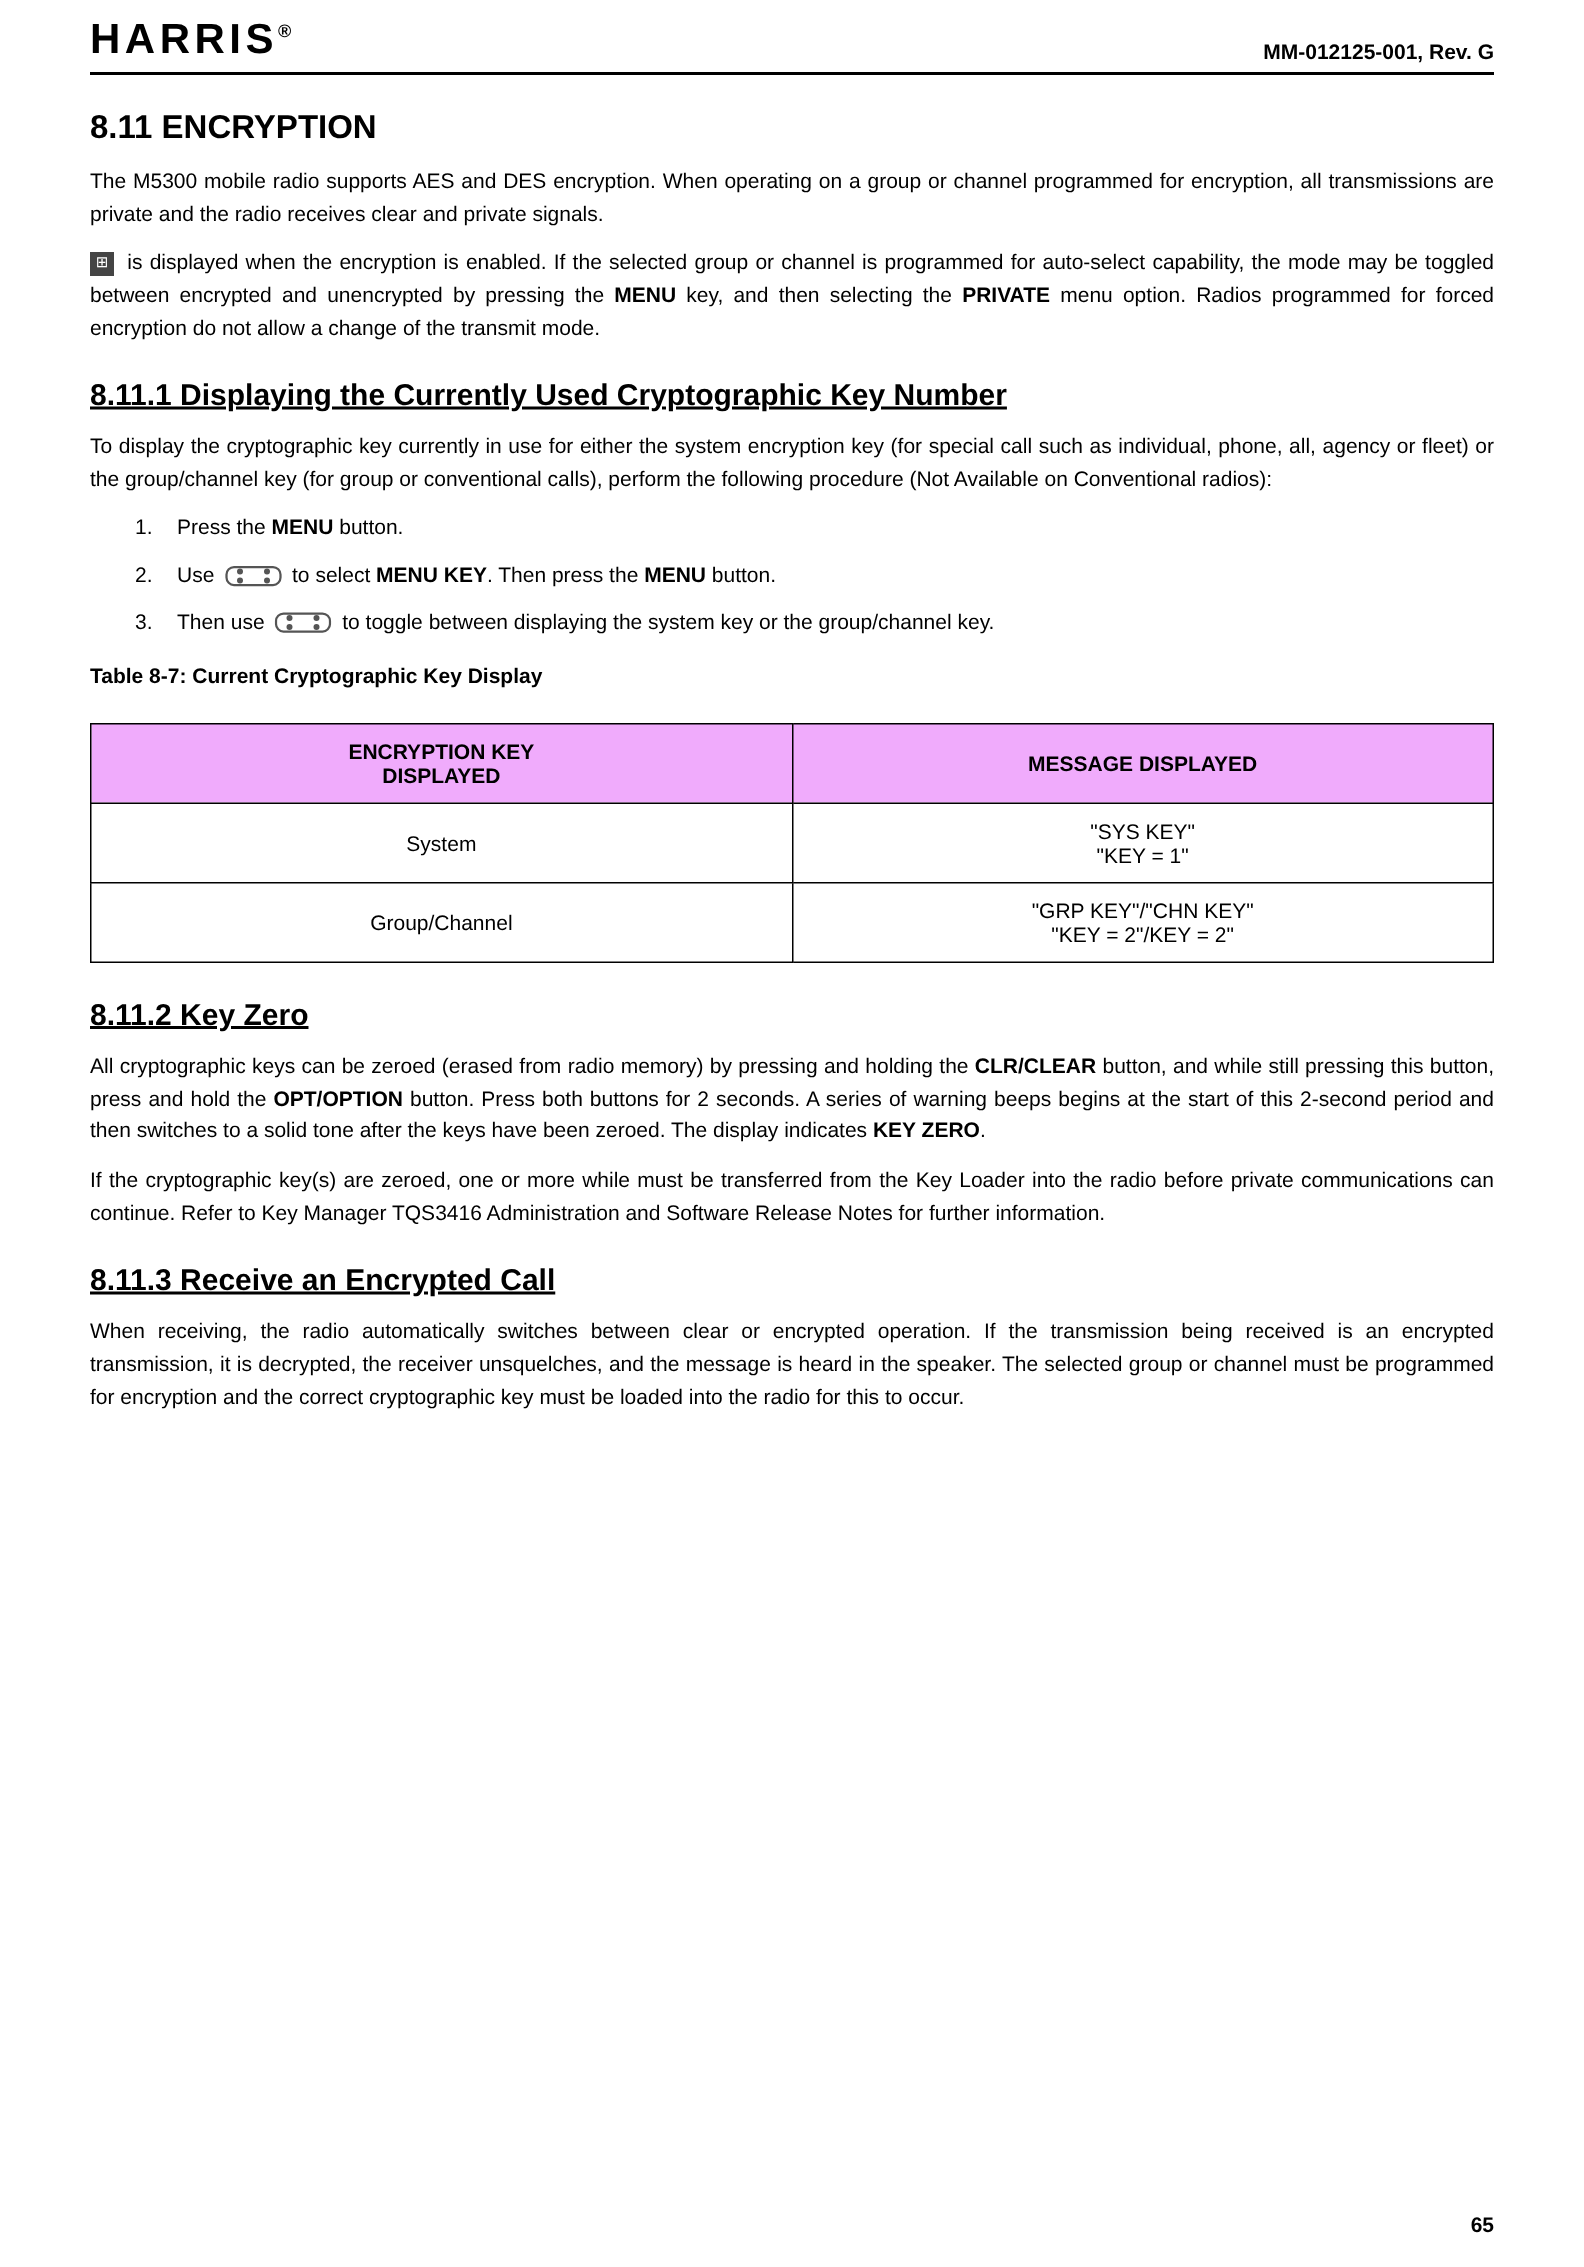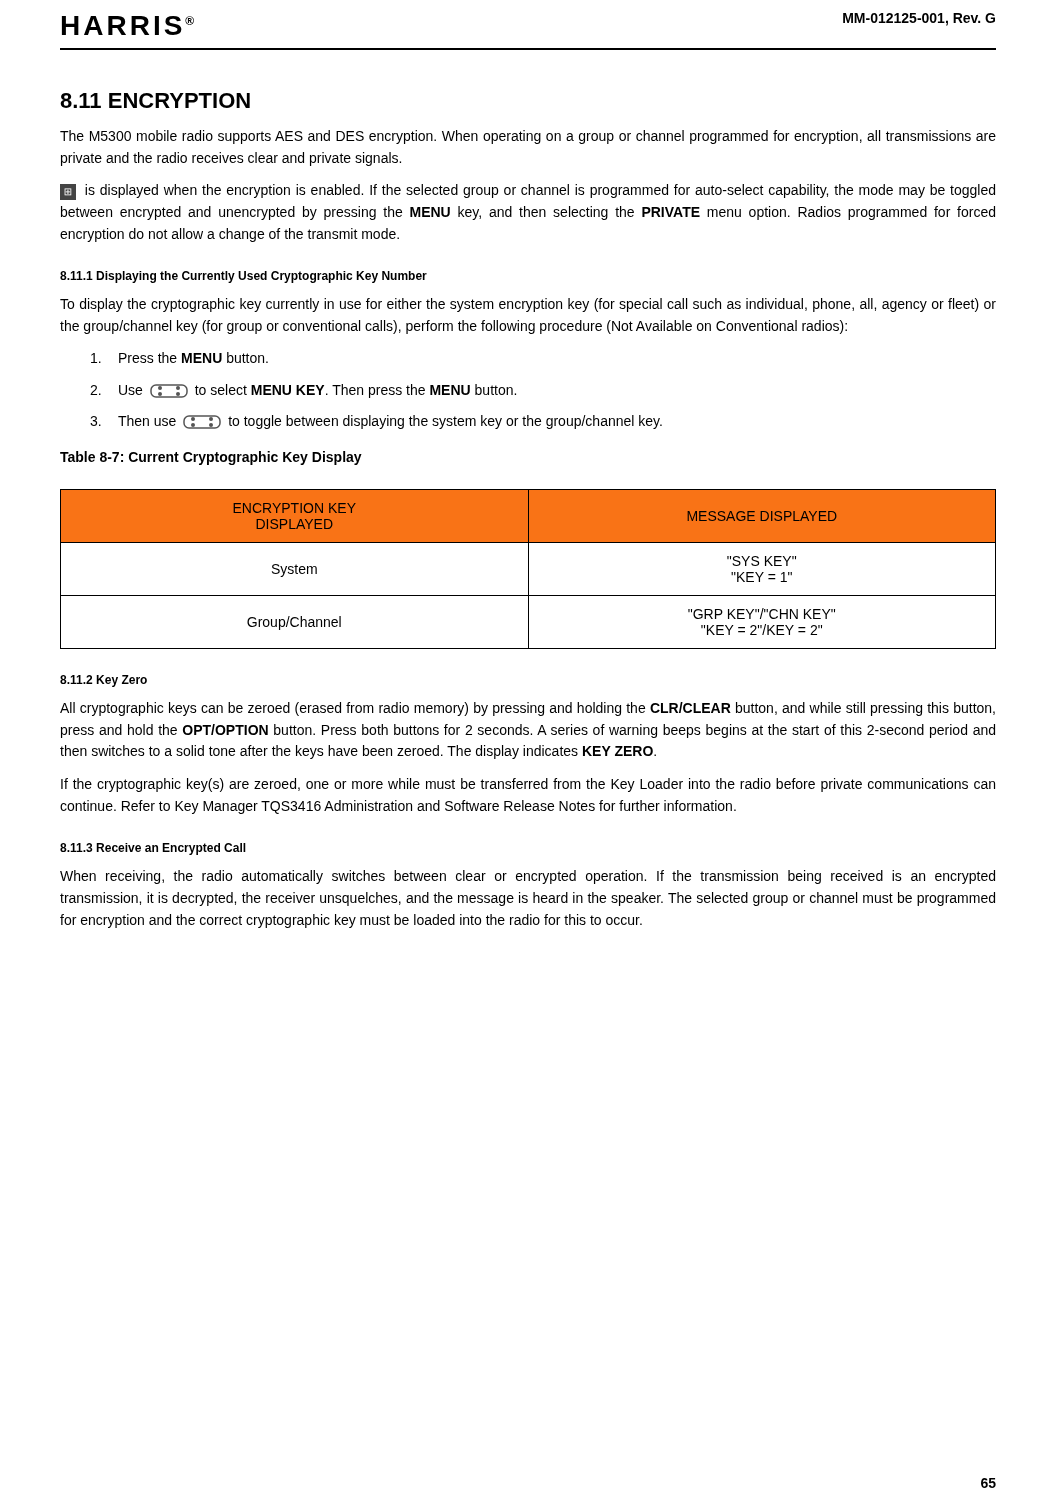--- a/index.html
+++ b/index.html
@@ -19,24 +19,24 @@
       min-height: 1511px;
       background: #fff;
       position: relative;
       padding: 0 60px 60px 60px;
     }
 
     
     .page-header {
       display: flex;
       justify-content: space-between;
-      align-items: flex-start;
+      align-items: flex-end;
       border-bottom: 2px solid #000;
       padding: 10px 0 6px 0;
-      margin-bottom: 38px;
+      margin-bottom: 22px;
     }
 
     .logo-area {
       display: flex;
       align-items: center;
     }
 
     .logo-text {
       font-family: Arial, Helvetica, sans-serif;
       font-size: 28px;
@@ -67,22 +67,23 @@
 
     
     .section-title {
       font-size: 22px;
       font-weight: bold;
       margin-bottom: 12px;
       margin-top: 20px;
     }
 
     .subsection-title {
-      font-size: 12px;
-      font-weight: bold;
+      font-size: 20px;
+      font-weight: bold;
+      text-decoration: underline;
       margin-top: 24px;
       margin-bottom: 10px;
     }
 
     
     .body-text {
       font-size: 14px;
       line-height: 1.55;
       text-align: justify;
       margin-bottom: 10px;
@@ -135,22 +136,22 @@
     }
 
     .crypto-table th, .crypto-table td {
       border: 1px solid #000;
       padding: 10px 16px;
       text-align: center;
       vertical-align: middle;
     }
 
     .crypto-table th {
-      background: #f97316;
-      font-weight: normal;
+      background: #f0abfc;
+      font-weight: bold;
       text-align: center;
     }
 
     .crypto-table .col-key { width: 50%; }
     .crypto-table .col-msg { width: 50%; }
 
     .section-811 { margin-top: 10px; }
   </style>
 </head>
 <body>

